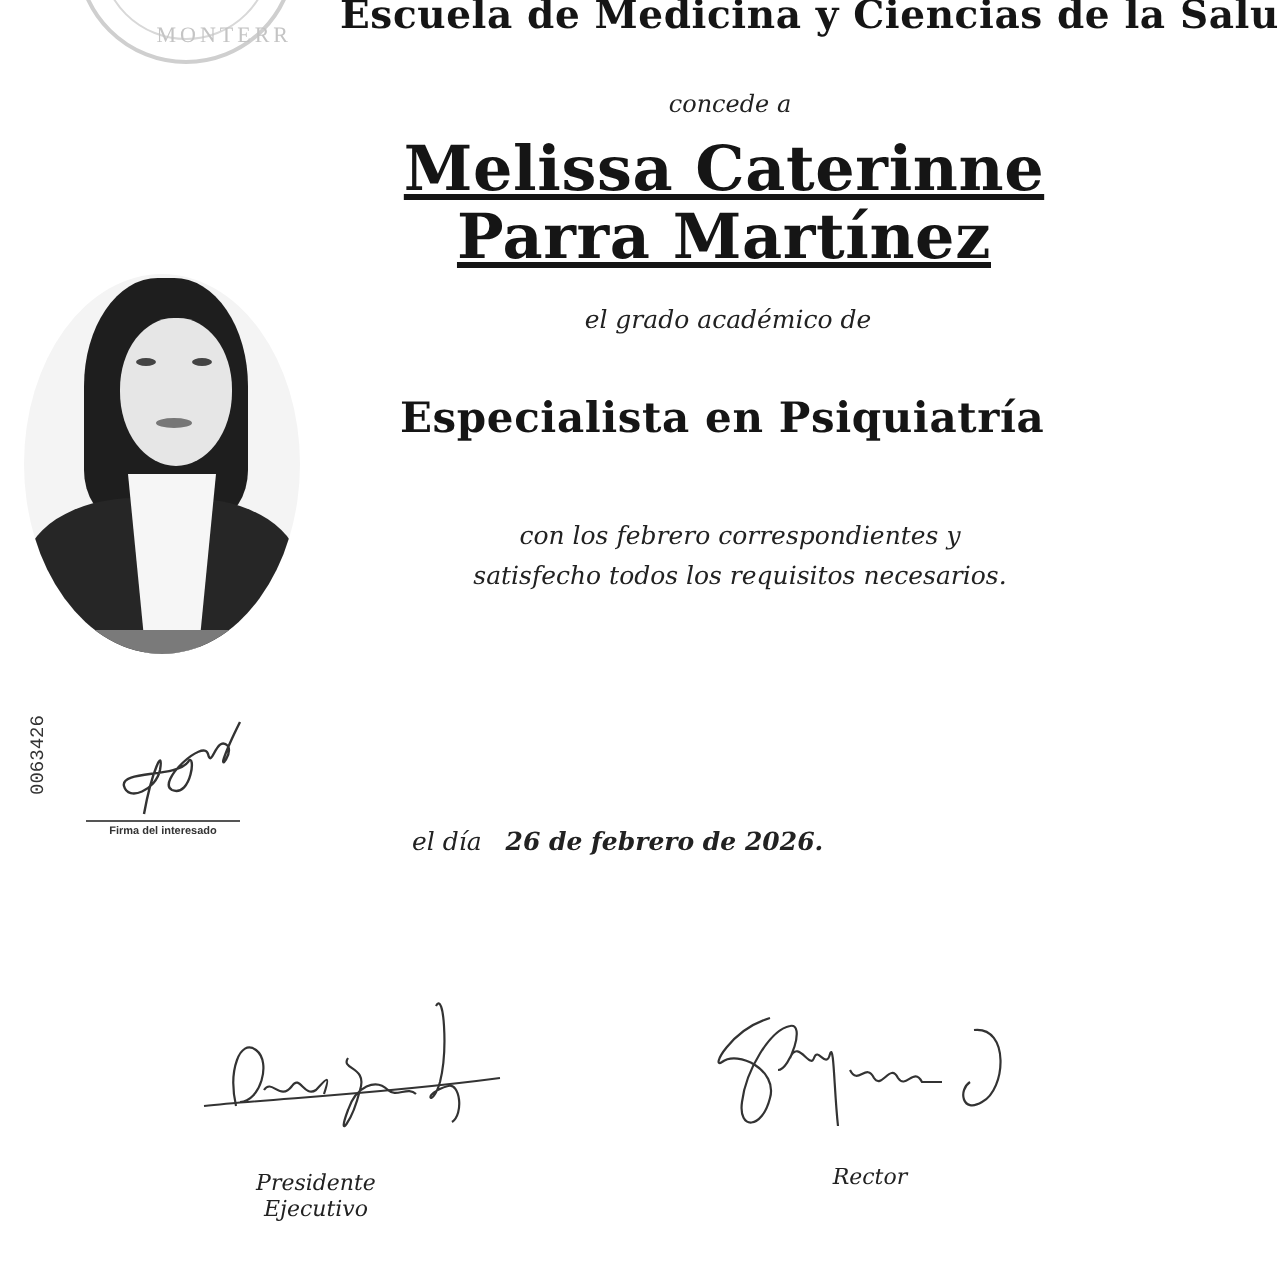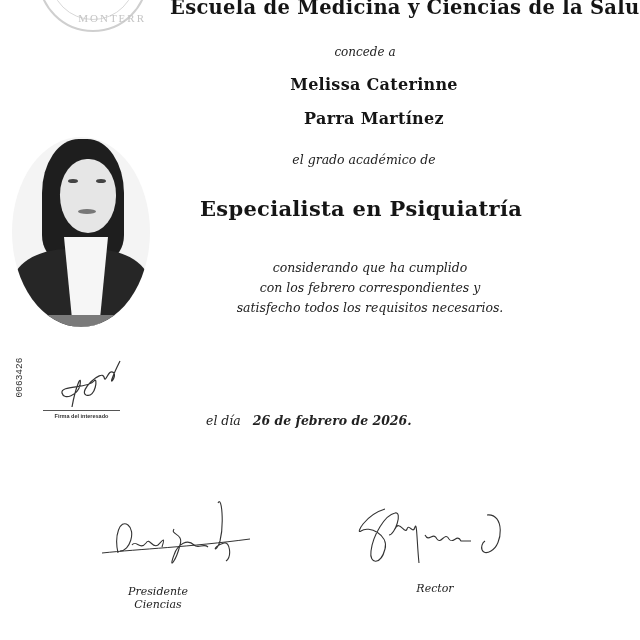--- a/index.html
+++ b/index.html
@@ -26,21 +26,21 @@
     .seal-inner {
       position: absolute; left: 10px; top: 10px; right: 10px; bottom: 10px;
       border-radius: 50%; border: 1px solid #d8d8d8;
     }
     .seal-text {
       position: absolute; left: 0; right: 0; bottom: 6px; text-align: right;
       font-family: "Liberation Serif", serif; font-size: 11px; color: #c4c4c4; letter-spacing: 2px;
     }
     .school { left: 170px; top: -4px; width: 400px; text-align: center; font-size: 19.5px; white-space: nowrap; }
     .concede { left: 0; width: 730px; top: 45px; text-align: center; font-size: 12px; }
-    .name { left: 208px; width: 332px; top: 68px; text-align: center; font-size: 16px; line-height: 34px; }
+    .name { left: 196px; width: 332px; top: 68px; text-align: center; font-size: 31px; line-height: 34px; text-decoration: underline; }
     .grado { left: 0; width: 728px; top: 152px; text-align: center; font-size: 12.5px; }
     .title { left: 200px; width: 320px; top: 196px; text-align: left; font-size: 21px; white-space: nowrap; }
     .consid { left: 220px; width: 300px; top: 258px; text-align: center; font-size: 12.5px; line-height: 20px; }
 
     .photo {
       left: 12px; top: 137px; width: 138px; height: 190px; border-radius: 50%;
       overflow: hidden; background: #f4f4f4;
     }
     .photo .hair {
       position: absolute; left: 30px; top: 2px; width: 82px; height: 120px;
@@ -94,21 +94,20 @@
 <div class="abs blackletter name">
   <div>Melissa Caterinne</div>
   <div>Parra Martínez</div>
 </div>
 
 <div class="abs script grado">el grado académico de</div>
 
 <div class="abs blackletter title">Especialista en Psiquiatría</div>
 
 <div class="abs script consid">
-  <div>considerando que ha cumplido</div>
   <div>con los febrero correspondientes y</div>
   <div>satisfecho todos los requisitos necesarios.</div>
 </div>
 
 <div class="abs photo">
   <div class="hair"></div>
   <div class="jacket"></div>
   <div class="shirt"></div>
   <div class="face"></div>
   <div class="eye" style="left:56px"></div>
@@ -129,18 +128,18 @@
   <div>
     <span>el día</span>&nbsp;&nbsp;
     <span class="date">26 de febrero de 2026.</span>
   </div>
 </div>
 
 <svg class="sig" style="left:100px; top:495px;" width="160" height="80" viewBox="0 0 160 80">
   <path d="M2 58 C 40 54, 90 52, 150 44" fill="none" stroke="#333" stroke-width="1"></path>
   <path d="M18 58 C 14 40, 20 24, 28 30 C 36 36, 30 56, 20 56 M32 50 C 36 44, 40 56, 46 48 C 50 42, 52 54, 58 50 C 62 46, 66 40, 62 52 M74 34 C 70 40, 84 38, 80 50 C 76 66, 68 76, 74 60 C 78 48, 88 44, 94 50 C 98 54, 104 48, 108 52 M118 8 C 122 0, 124 30, 120 46 C 116 60, 110 52, 124 48 C 130 46, 132 62, 126 66" fill="none" stroke="#333" stroke-width="1.1"></path>
 </svg>
-<div class="abs script pres-label">Presidente Ciencias</div>
+<div class="abs script pres-label">Presidente Ejecutivo</div>
 
 <svg class="sig" style="left:355px; top:505px;" width="160" height="75" viewBox="0 0 160 75">
   <path d="M30 4 C 10 10, 0 30, 6 26 C 14 20, 34 30, 30 44 C 26 60, 14 60, 16 46 C 18 30, 30 10, 40 8 C 48 6, 40 30, 34 30 M40 24 C 44 14, 50 30, 52 24 C 54 18, 58 30, 60 22 C 62 16, 62 40, 64 58 M70 30 C 74 38, 78 26, 82 34 C 86 40, 90 26, 94 34 C 98 40, 102 28, 106 36 L 116 36 M132 10 C 150 8, 148 40, 136 46 C 126 52, 124 40, 130 36" fill="none" stroke="#333" stroke-width="1.1"></path>
 </svg>
 <div class="abs script rector-label">Rector</div>
 
 </body></html>

